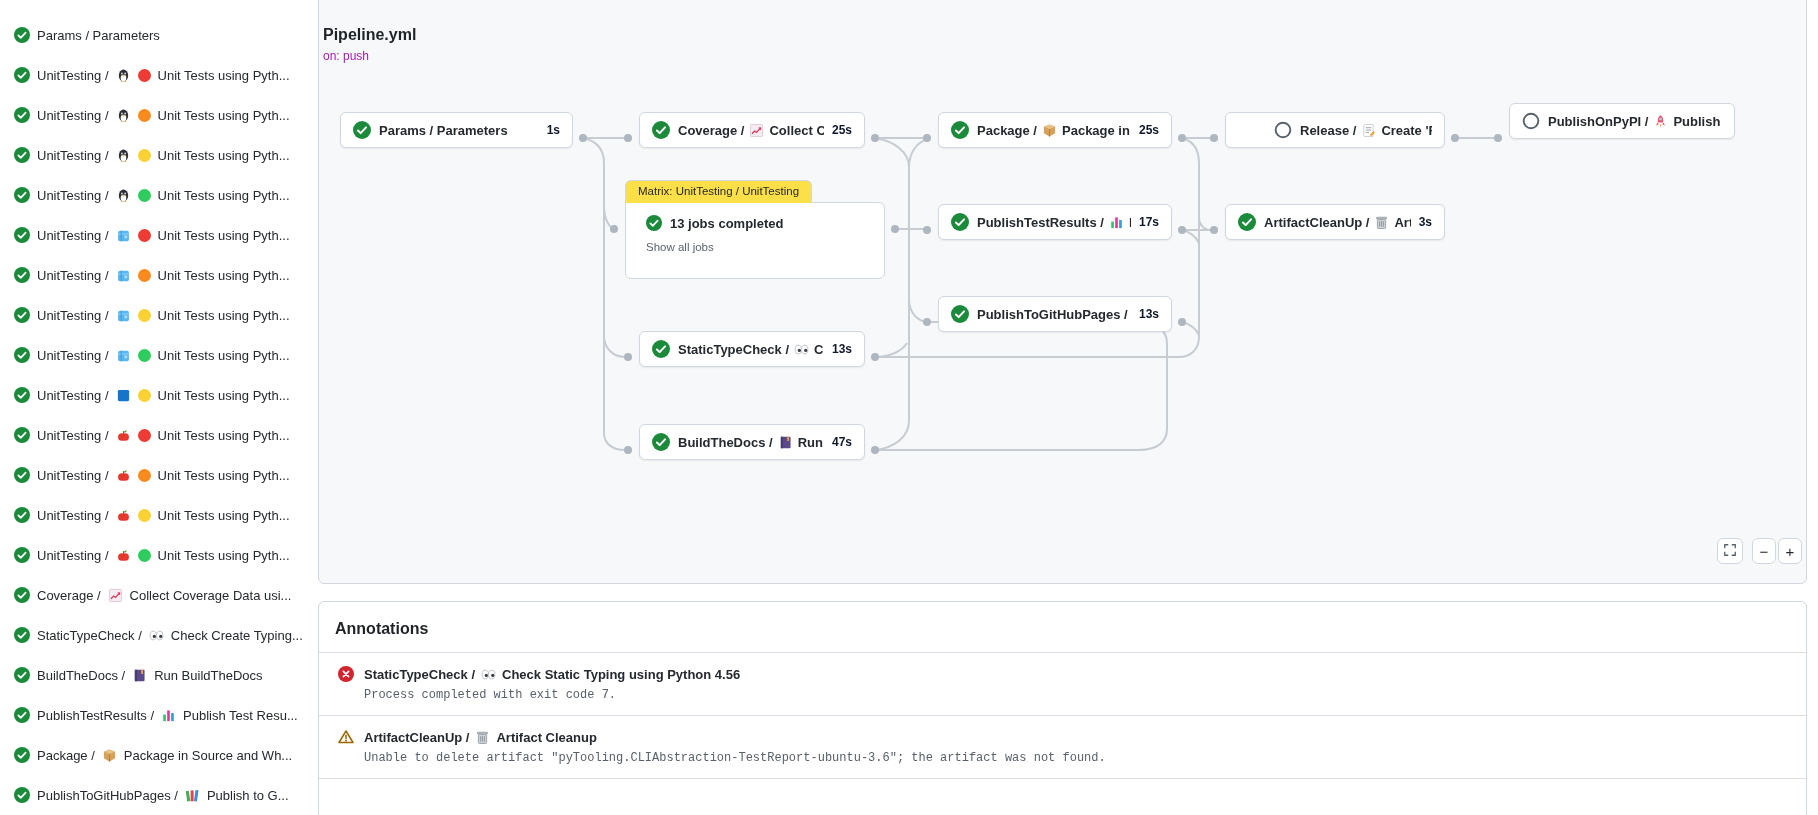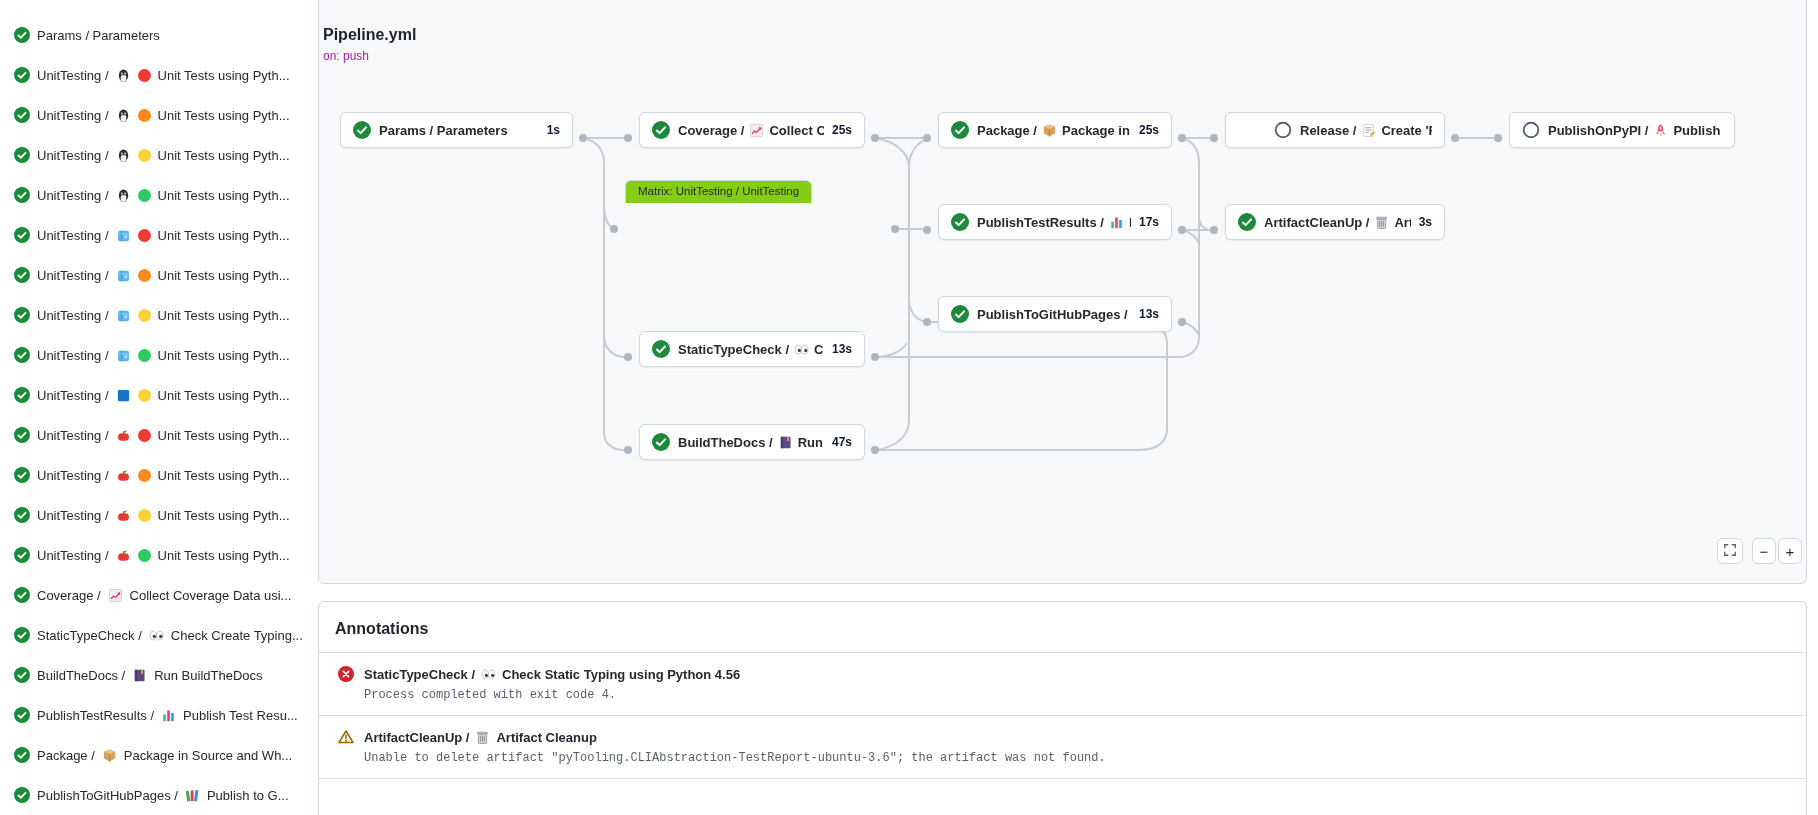--- a/index.html
+++ b/index.html
@@ -26,21 +26,21 @@
 
   .node { position:absolute; height:36px; background:#fff; border:1px solid #d0d7de; border-radius:6px;
     box-shadow:0 1px 2px rgba(31,35,40,.07); display:flex; align-items:center; gap:8px; padding:0 12px;
     cursor:pointer; }
   .nstatus { width:18px; height:18px; flex:0 0 18px; }
   .nstatus svg { width:100%; height:100%; }
   .nlabel { display:flex; align-items:center; gap:5px; font-size:13px; font-weight:600; color:#24292f;
     white-space:nowrap; overflow:hidden; flex:1 1 auto; }
   .ndur { font-size:12px; font-weight:700; color:#0f172a; flex:0 0 auto; }
 
-  .matrix-tab { position:absolute; left:306px; top:187px; height:23px; background:#84cc16;
+  .matrix-tab { position:absolute; left:306px; top:187px; height:23px; background:#fde047;
     border:1px solid #d0d7de; border-bottom:none; border-radius:6px 6px 0 0; padding:4px 12px 0 12px;
     font-size:11.5px; color:#24292f; z-index:3; }
   .matrix-box { position:absolute; left:306px; top:209px; width:260px; height:77px; background:#fff;
     border:1px solid #d0d7de; border-radius:0 6px 6px 6px; z-index:2; padding:12px 14px 0 20px; }
   .matrix-summary { display:flex; align-items:center; gap:8px; font-size:13px; font-weight:600; color:#24292f; }
   .matrix-summary .chk { width:16px; height:16px; flex:0 0 16px; }
   .matrix-link { background:none; border:none; font-family:inherit; font-size:11.5px; color:#59636e;
     margin:10px 0 0 0; padding:0; cursor:pointer; display:block; }
 
   .zoom-ctl { position:absolute; width:26px; height:26px; background:#fff; border:1px solid #d0d7de;
@@ -540,21 +540,21 @@
               <rect x="3" y="1.5" width="10" height="13" rx="1" fill="#fff" stroke="#c9ced4"></rect>
               <path d="M5 5 H11 M5 7.5 H11 M5 10 H8.6" stroke="#9aa1a8"></path>
               <path d="M9.4 12.6 L13.4 8.6 L15 10.2 L11 14.2 Z" fill="#e8a33d"></path>
             </svg>
           </span>
       <span>Create 'Release P...</span>
     </span>
 
   </div>
 
-  <div class="node" style="left: 1190px; top: 119px; width: 226px;">
+  <div class="node" style="left: 1190px; top: 110px; width: 226px;">
     <span class="nstatus"><svg viewBox="0 0 16 16">
             <circle cx="8" cy="8" r="6.5" fill="#fff" stroke="#59636e" stroke-width="1.7"></circle>
           </svg></span>
     <span class="nlabel">
       <span>PublishOnPyPI /</span>
       <span class="mini-icon">
             <svg viewBox="0 0 16 16">
               <path d="M8 1.4 C10.5 3 11.5 6 10.8 9 L5.2 9 C4.5 6 5.5 3 8 1.4 Z" fill="#e45d78"></path>
               <circle cx="8" cy="5.4" r="1.3" fill="#bcd9ec"></circle>
               <path d="M5.2 9 L3 12.2 L5.9 11 Z" fill="#d93a5c"></path>
@@ -651,20 +651,30 @@
               <rect x="9.8" y="1.8" width="2" height="4.6" fill="#e8a33d"></rect>
             </svg>
           </span>
       <span>Run Buil...</span>
     </span>
     <span class="ndur">47s</span>
   </div>
 </div>
 
   <div class="matrix-tab">Matrix: UnitTesting / UnitTesting</div>
+  <div class="matrix-box">
+    <div class="matrix-summary">
+      <span class="chk"><svg viewBox="0 0 16 16">
+            <circle cx="8" cy="8" r="8" fill="#1b8a3a"></circle>
+            <path d="M4.4 8.4 L6.8 10.8 L11.6 5.7" stroke="#fff" stroke-width="1.8" fill="none" stroke-linecap="round" stroke-linejoin="round"></path>
+          </svg></span>
+      <span>13 jobs completed</span>
+    </div>
+    <button class="matrix-link">Show all jobs</button>
+  </div>
 
   <button class="zoom-ctl" id="btn-full">
       <span><svg viewBox="0 0 16 16">
           <path d="M2 6 V2 H6 M10 2 H14 V6 M14 10 V14 H10 M6 14 H2 V10" fill="none" stroke="#59636e" stroke-width="1.5"></path>
         </svg></span>
     </button>
   <button class="zoom-ctl" id="btn-zout">−</button>
   <button class="zoom-ctl" id="btn-zin">+</button>
 </section>
 
@@ -683,21 +693,21 @@
       <span class="mini-icon">
             <svg viewBox="0 0 16 16">
               <ellipse cx="4.6" cy="8" rx="3.4" ry="4.6" fill="#fff" stroke="#b9bec4"></ellipse>
               <ellipse cx="11.4" cy="8" rx="3.4" ry="4.6" fill="#fff" stroke="#b9bec4"></ellipse>
               <circle cx="5.7" cy="9" r="1.7" fill="#3c3f46"></circle>
               <circle cx="12.5" cy="9" r="1.7" fill="#3c3f46"></circle>
             </svg>
           </span>
       <span>Check Static Typing using Python 4.56</span>
     </div>
-    <div class="ann-detail">Process completed with exit code 4.</div>
+    <div class="ann-detail">Process completed with exit code 7.</div>
   </div>
 
   <div class="ann-item">
     <div class="ann-item-title">
       <span class="sev"><svg viewBox="0 0 16 16">
               <path d="M8 2 L15 13.5 L1 13.5 Z" fill="none" stroke="#9a6700" stroke-width="1.5" stroke-linejoin="round"></path>
               <path d="M8 6.3 V9.8" stroke="#9a6700" stroke-width="1.5" stroke-linecap="round"></path>
               <circle cx="8" cy="11.7" r=".95" fill="#9a6700"></circle>
             </svg></span>
       <span>ArtifactCleanUp /</span>

